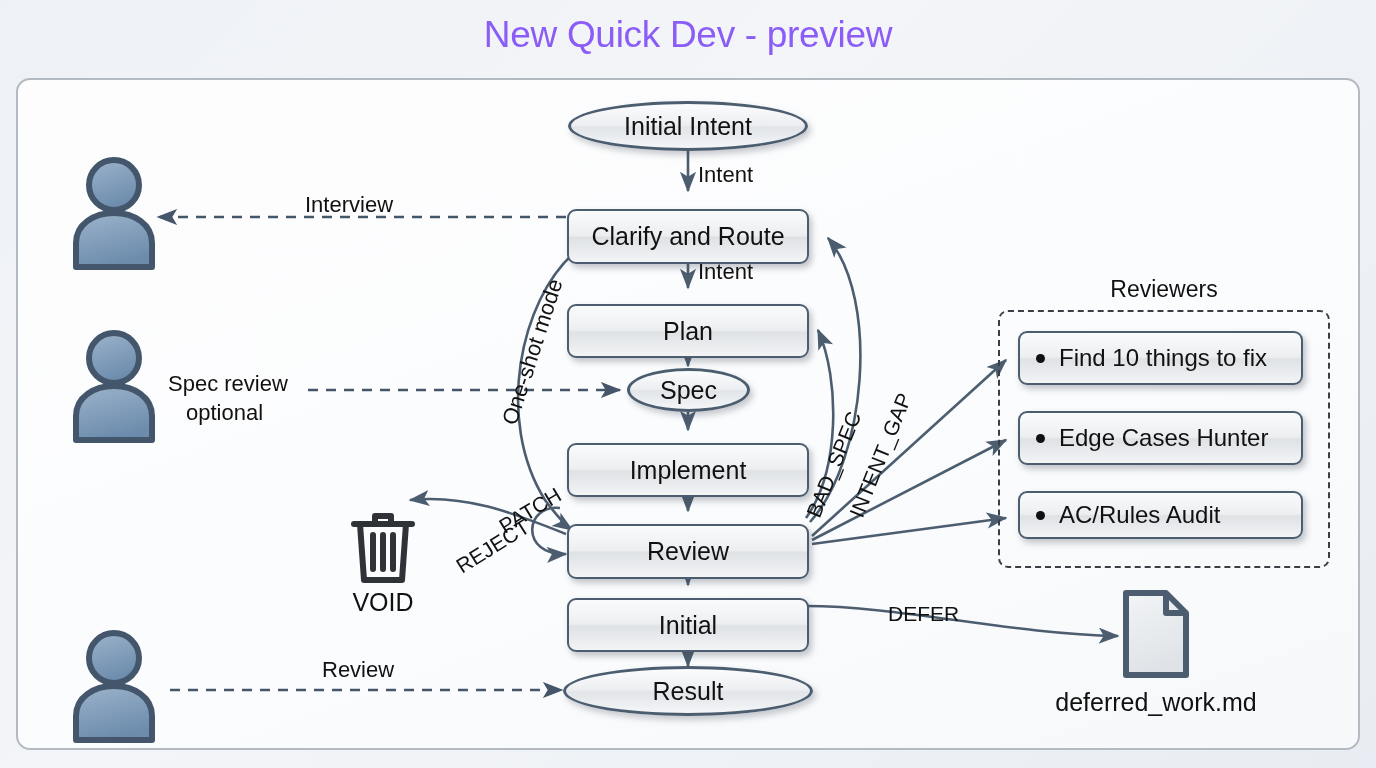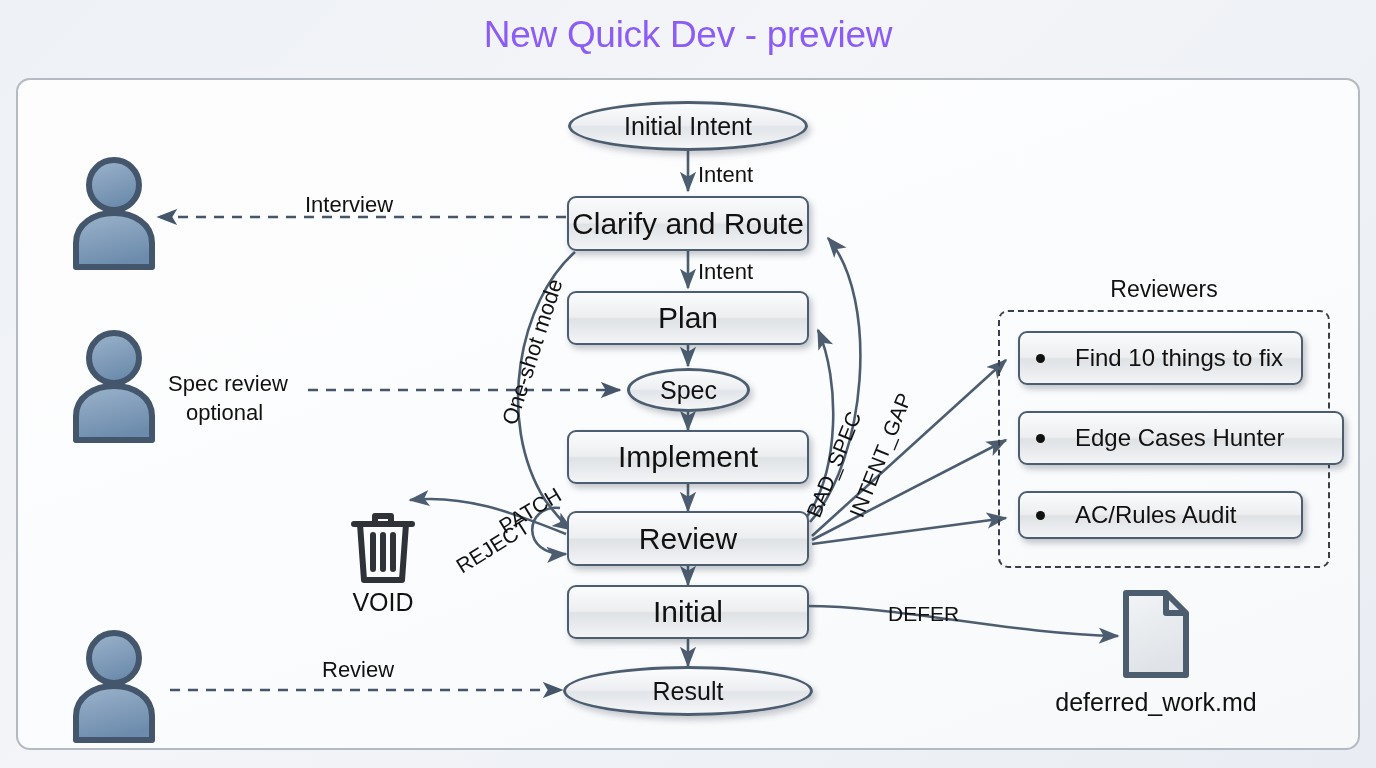--- a/index.html
+++ b/index.html
@@ -25,34 +25,34 @@
 
   svg#edges{position:absolute;left:0;top:0;width:1376px;height:768px;pointer-events:none;}
 
   
   .node{
     position:absolute;box-sizing:border-box;
     display:flex;align-items:center;justify-content:center;
     background:linear-gradient(180deg,#fafbfc 0%,#eceef0 48%,#dfe2e5 52%,#f2f4f6 100%);
     border:2.5px solid #4c5d70;border-radius:9px;
     box-shadow:3px 4px 6px rgba(60,70,85,.30);
-    font-size:30px;color:#111;white-space:nowrap;
+    font-size:25px;color:#111;white-space:nowrap;margin-top:13px;
   }
   .ellipse{
     position:absolute;box-sizing:border-box;
     display:flex;align-items:center;justify-content:center;
     background:linear-gradient(180deg,#fbfcfd 0%,#eceef1 48%,#e1e4e8 52%,#f4f6f8 100%);
     border:3px solid #4c5d70;border-radius:50%;
     box-shadow:3px 4px 6px rgba(60,70,85,.28);
     font-size:25px;color:#111;white-space:nowrap;
   }
   .rev-node{
     position:absolute;box-sizing:border-box;
     display:flex;align-items:center;
-    padding-left:16px;gap:30px;
+    padding-left:16px;gap:14px;
     background:linear-gradient(180deg,#fafbfc 0%,#eceef0 48%,#dfe2e5 52%,#f2f4f6 100%);
     border:2.5px solid #4c5d70;border-radius:9px;
     box-shadow:3px 4px 6px rgba(60,70,85,.30);
     font-size:24px;color:#111;white-space:nowrap;
   }
   .bullet{width:9px;height:9px;border-radius:50%;background:#111;flex:0 0 auto;}
 
   #rev-cluster{
     position:absolute;left:998px;top:310px;width:332px;height:258px;
     border:2px dashed #3a3f45;border-radius:10px;box-sizing:border-box;
@@ -158,21 +158,21 @@
   </div>
 
   <div id="rev-title">Reviewers</div>
   <div id="rev-cluster"></div>
 
   <div class="rev-node" style="left:1018px;top:331px;width:285px;height:54px;">
     <span class="bullet"></span>
     <span>Find 10 things to fix</span>
   </div>
 
-  <div class="rev-node" style="left:1018px;top:411px;width:326px;height:54px;">
+  <div class="rev-node" style="left:1018px;top:411px;width:285px;height:54px;">
     <span class="bullet"></span>
     <span>Edge Cases Hunter</span>
   </div>
 
   <div class="rev-node" style="left:1018px;top:491px;width:285px;height:48px;">
     <span class="bullet"></span>
     <span>AC/Rules Audit</span>
   </div>
 
   <div class="elabel" style="left:698px;top:162px;">Intent</div>

